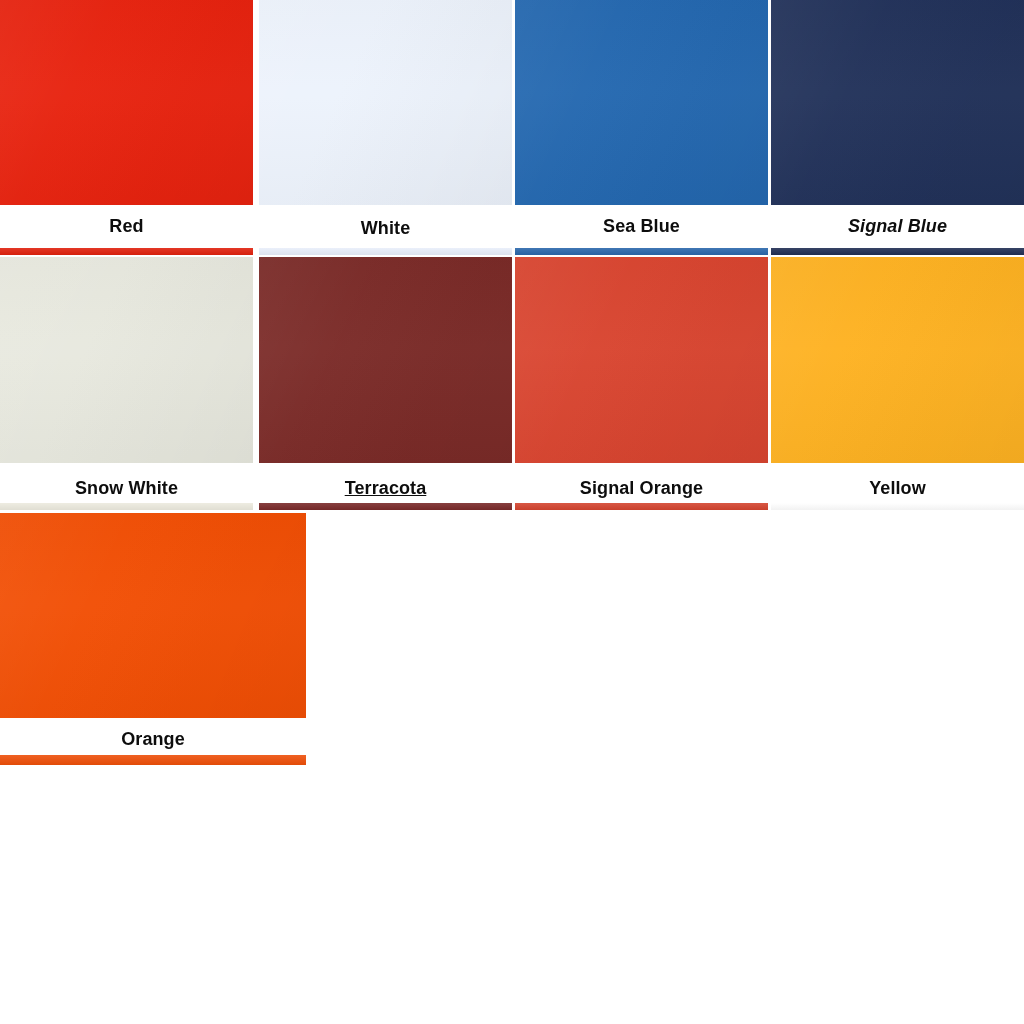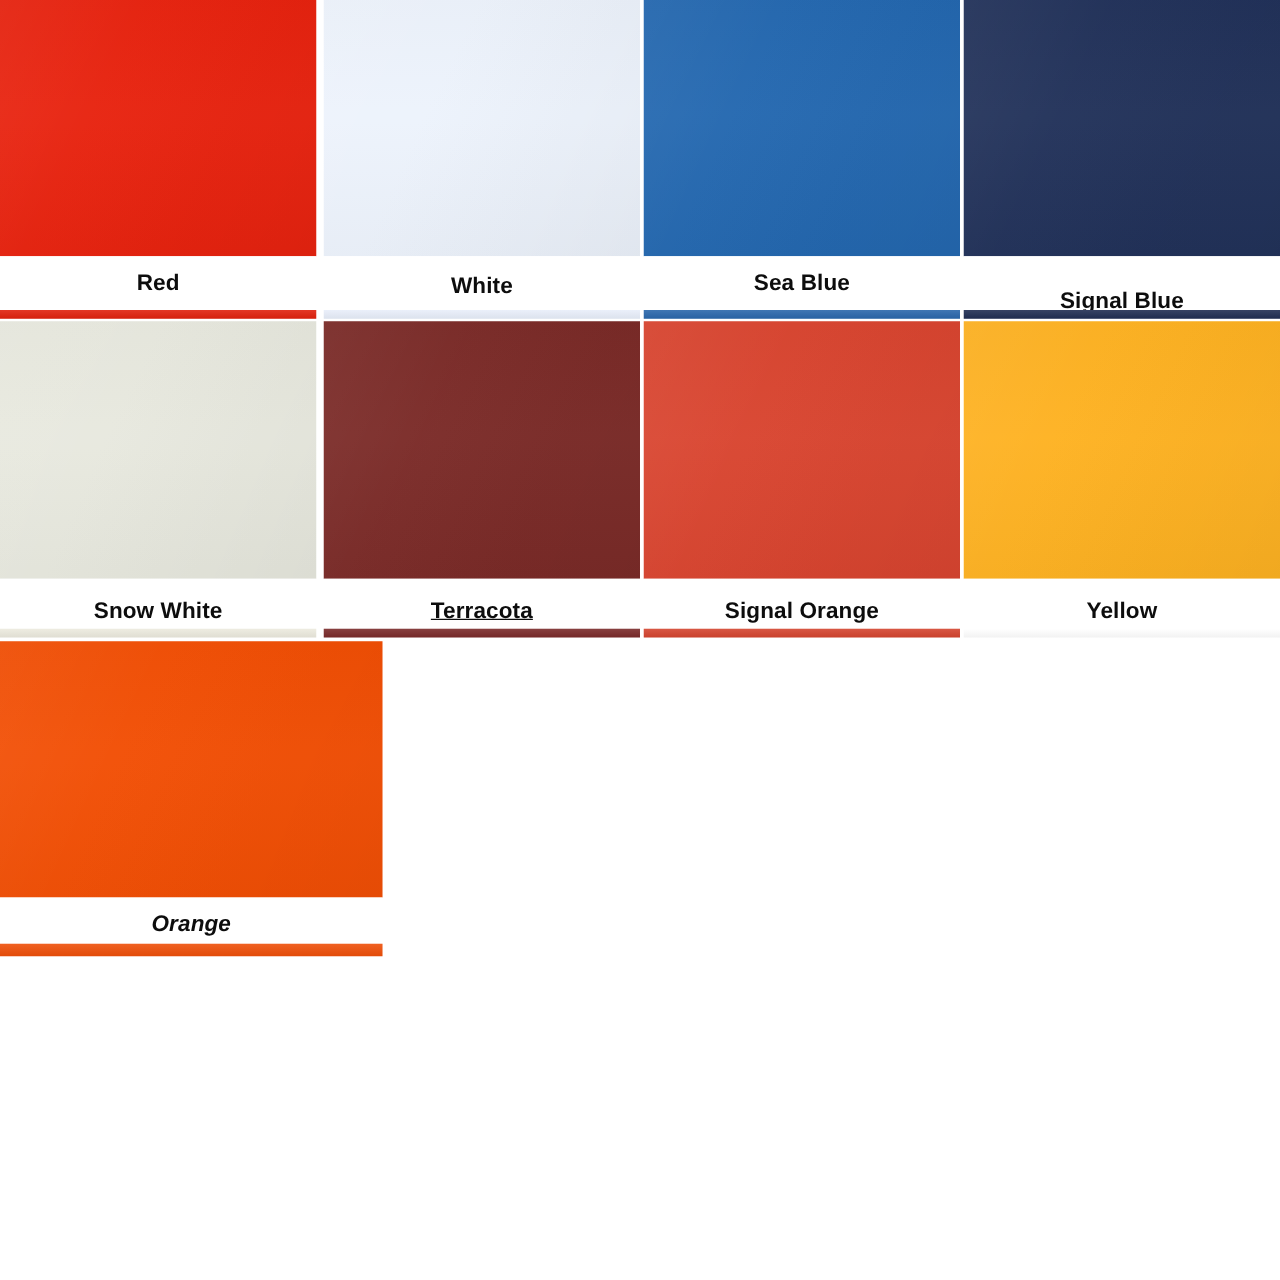--- a/index.html
+++ b/index.html
@@ -100,21 +100,21 @@
     <div class="swatch-cell" style="left: 515px; top: 0px; width: 253px; height: 764px;">
       <div class="swatch-color" title="Sea Blue" style="top: 0px; height: 205px; background: rgb(36, 104, 176);"></div>
       <div class="swatch-label-band" style="top: 205px; height: 43px;">
         <span class="swatch-label" style="position: relative; top: 0px;">Sea Blue</span>
       </div>
       <div class="swatch-underline" style="top: 248px; height: 7px; background: rgb(42, 103, 171);"></div>
     </div>
     <div class="swatch-cell" style="left: 771px; top: 0px; width: 253px; height: 1024px;">
       <div class="swatch-color" title="Signal Blue" style="top: 0px; height: 205px; background: rgb(34, 50, 90);"></div>
       <div class="swatch-label-band" style="top: 205px; height: 43px;">
-        <span class="swatch-label" style="position: relative; top: 14px;">Signal Blue</span>
+        <span class="swatch-label" style="position: relative; top: 0px; font-style: italic;">Signal Blue</span>
       </div>
       <div class="swatch-underline" style="top: 248px; height: 7px; background: rgb(32, 46, 83);"></div>
     </div>
     <div class="swatch-cell" style="left: 0px; top: 0px; width: 253px; height: 1024px;">
       <div class="swatch-color" title="Snow White" style="top: 257px; height: 206px; background: rgb(232, 233, 223);"></div>
       <div class="swatch-label-band" style="top: 463px; height: 40px;">
         <span class="swatch-label" style="position: relative; top: 5px;">Snow White</span>
       </div>
       <div class="swatch-underline" style="top: 503px; height: 7px; background: rgb(236, 234, 222);"></div>
     </div>
@@ -132,20 +132,20 @@
       </div>
       <div class="swatch-underline" style="top: 503px; height: 7px; background: rgb(212, 68, 47);"></div>
     </div>
     <div class="swatch-cell" style="left: 771px; top: 0px; width: 253px; height: 1024px;">
       <div class="swatch-color" title="Yellow" style="top: 257px; height: 206px; background: rgb(254, 178, 34);"></div>
       <div class="swatch-label-band" style="top: 463px; height: 40px;">
         <span class="swatch-label" style="position: relative; top: 5px;">Yellow</span>
       </div>
       <div class="swatch-underline" style="top: 503px; height: 7px;"></div>
     </div>
-    <div class="swatch-cell" style="left: 0px; top: 0px; width: 306px; height: 1024px; font-style: italic;">
+    <div class="swatch-cell" style="left: 0px; top: 0px; width: 306px; height: 1024px;">
       <div class="swatch-color" title="Orange" style="top: 513px; height: 205px; background: rgb(242, 79, 5);"></div>
       <div class="swatch-label-band" style="top: 718px; height: 37px;">
         <span class="swatch-label" style="position: relative; top: 3px;">Orange</span>
       </div>
       <div class="swatch-underline" style="top: 755px; height: 10px; background: rgb(238, 79, 9);"></div>
     </div>
   </div>
 
 </body></html>

